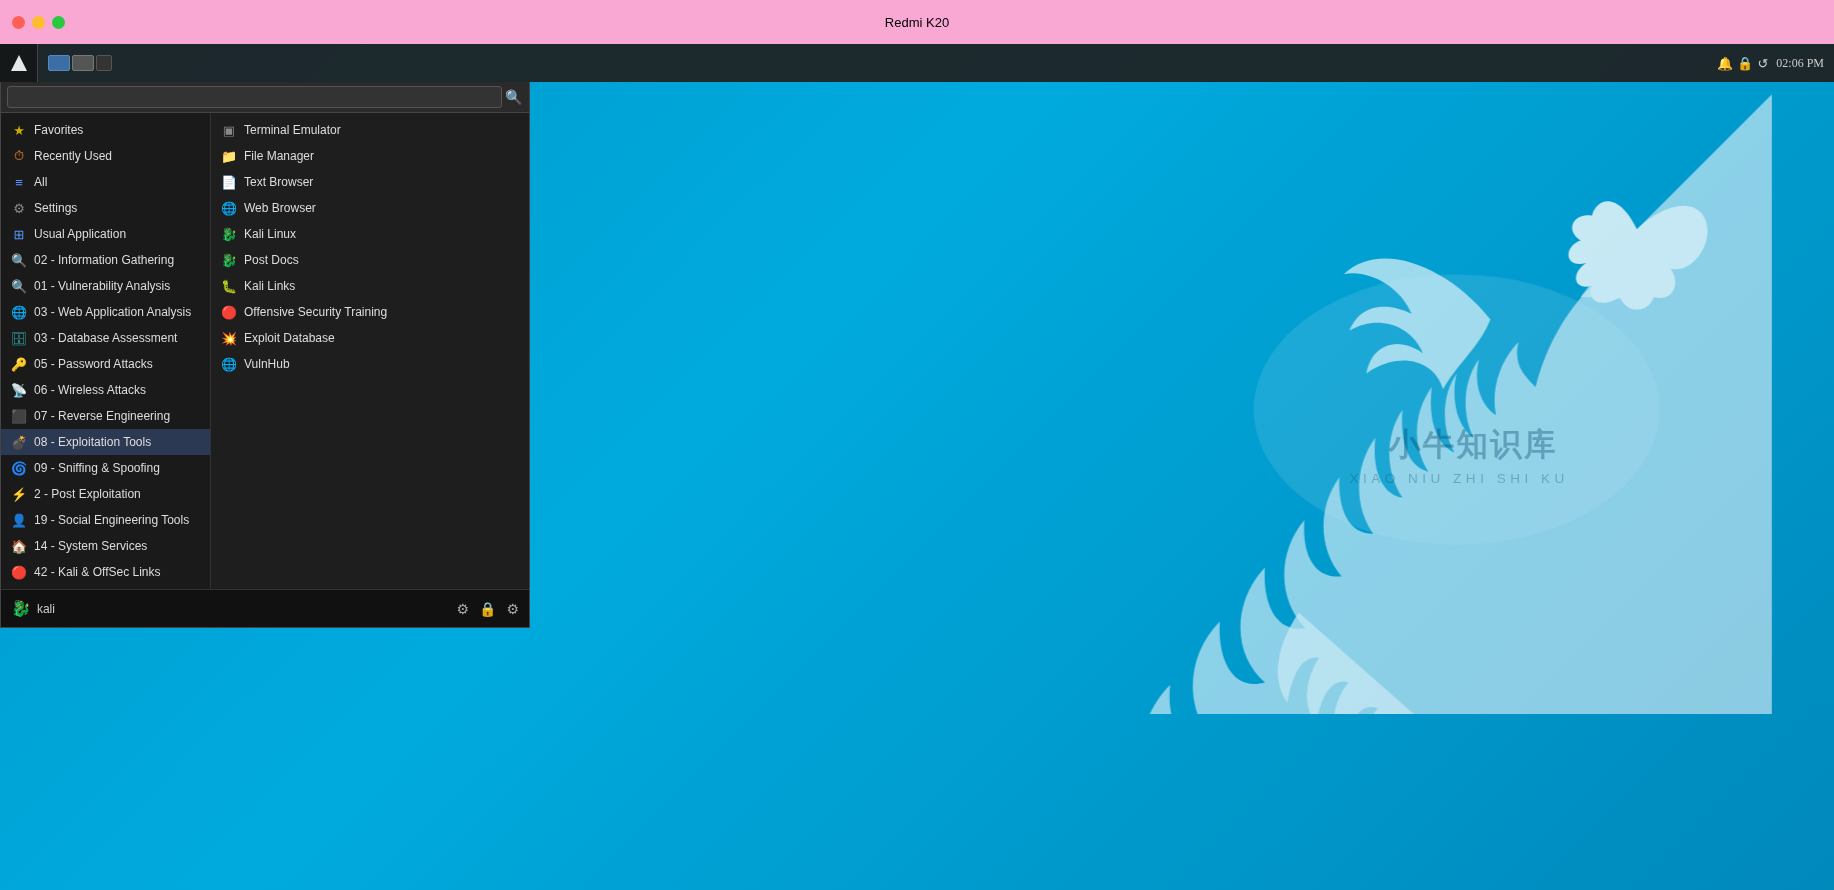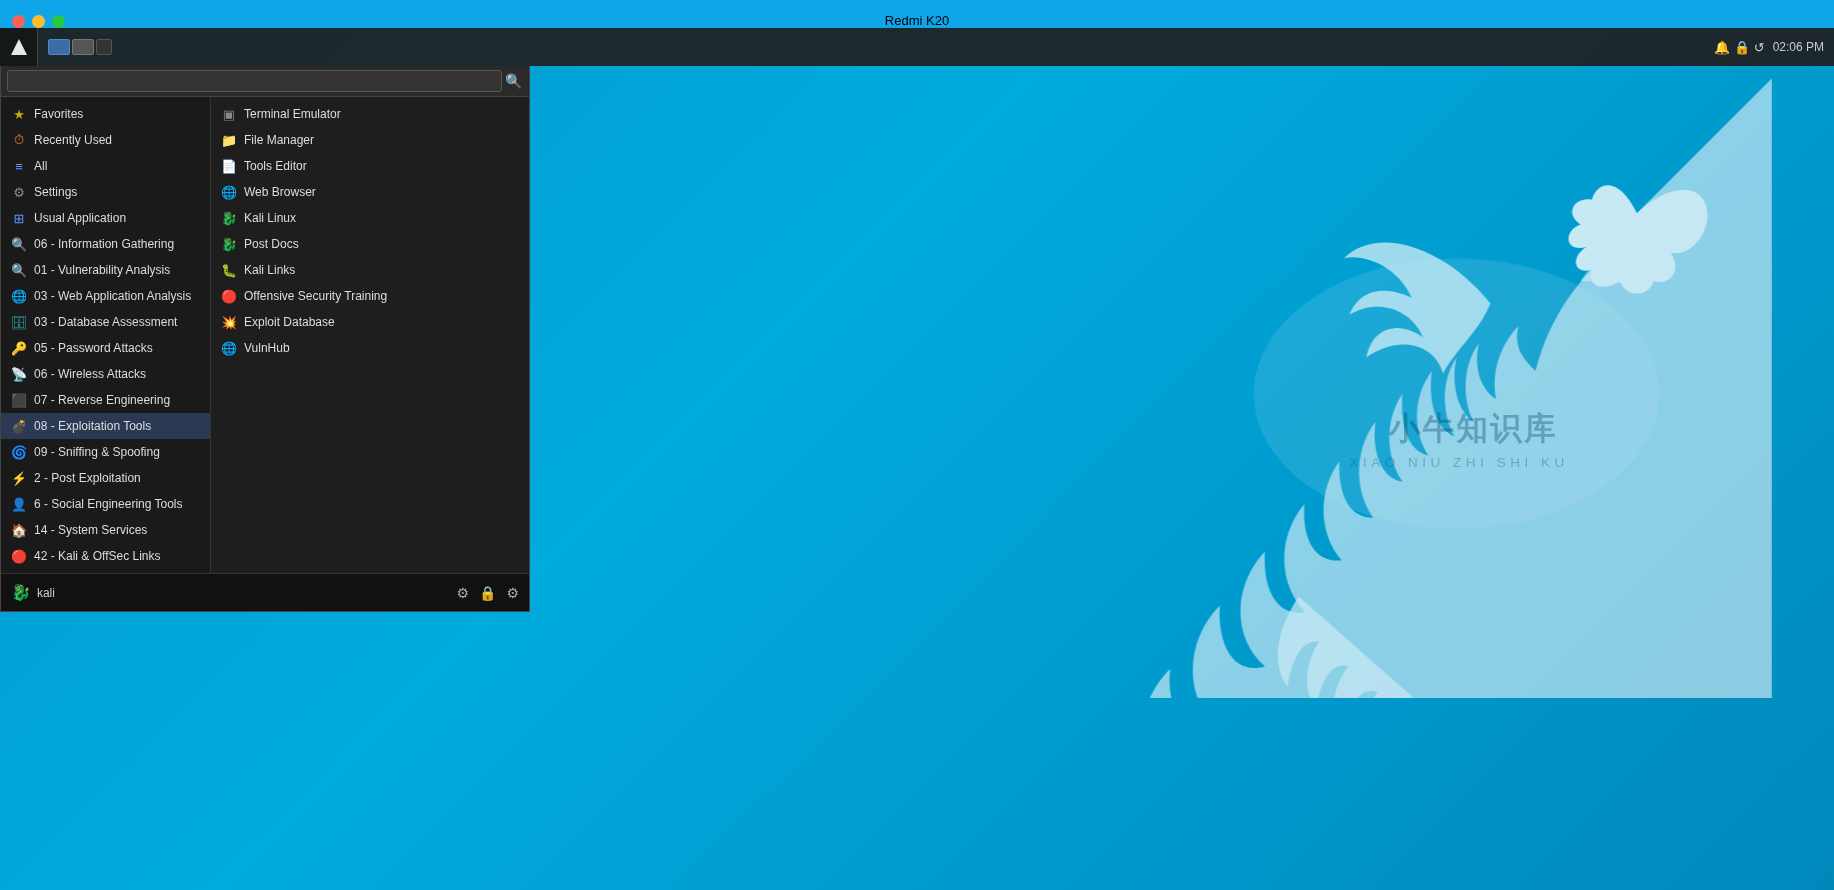--- a/index.html
+++ b/index.html
@@ -9,24 +9,24 @@
       overflow: hidden;
       font-family: 'Segoe UI', Arial, sans-serif;
       font-size: 13px;
       background: #000;
       position: relative;
     }
 
     
     #titlebar {
       width: 100%;
-      height: 28px;
-      background: #0ea5e9;
-      display: flex;
-      align-items: flex-end;
+      height: 44px;
+      background: #f9a8d4;
+      display: flex;
+      align-items: center;
       justify-content: center;
       position: relative;
       z-index: 100;
     }
     .traffic-lights {
       position: absolute;
       left: 12px;
       display: flex;
       gap: 7px;
       align-items: center;
@@ -215,21 +215,21 @@
     
     .icon-blue { color: #5599ff; }
     .icon-orange { color: #ff8833; }
     .icon-red { color: #dd3333; }
     .icon-purple { color: #aa55cc; }
     .icon-teal { color: #33aaaa; }
     .icon-yellow { color: #ccaa00; }
     .icon-gray { color: #888; }
     .icon-kali { color: #2299cc; }
 
-    .taskbar-clock { font-size: 12px; color: #ccc; }
+    .taskbar-clock { font-size: 12px; color: #ccc; font-family: Liberation Serif, serif; }
 
     
   </style>
 </head>
 <body>
 
 <div id="titlebar">
   <div class="traffic-lights">
     <div class="tl tl-red"></div>
     <div class="tl tl-yellow"></div>
@@ -285,21 +285,21 @@
           <div class="menu-item">
             <span class="menu-item-icon icon-gray">⚙</span>
             <span>Settings</span>
           </div>
           <div class="menu-item">
             <span class="menu-item-icon icon-blue">⊞</span>
             <span>Usual Application</span>
           </div>
           <div class="menu-item">
             <span class="menu-item-icon icon-blue">🔍</span>
-            <span>06 - Information Gathering</span>
+            <span>02 - Information Gathering</span>
           </div>
           <div class="menu-item">
             <span class="menu-item-icon icon-blue">🔍</span>
             <span>01 - Vulnerability Analysis</span>
           </div>
           <div class="menu-item">
             <span class="menu-item-icon icon-blue">🌐</span>
             <span>03 - Web Application Analysis</span>
           </div>
           <div class="menu-item">
@@ -325,21 +325,21 @@
           <div class="menu-item">
             <span class="menu-item-icon icon-blue">🌀</span>
             <span>09 - Sniffing &amp; Spoofing</span>
           </div>
           <div class="menu-item">
             <span class="menu-item-icon icon-purple">⚡</span>
             <span>2 - Post Exploitation</span>
           </div>
           <div class="menu-item">
             <span class="menu-item-icon icon-blue">👤</span>
-            <span>6 - Social Engineering Tools</span>
+            <span>19 - Social Engineering Tools</span>
           </div>
           <div class="menu-item">
             <span class="menu-item-icon icon-gray">🏠</span>
             <span>14 - System Services</span>
           </div>
           <div class="menu-item">
             <span class="menu-item-icon icon-red">🔴</span>
             <span>42 - Kali &amp; OffSec Links</span>
           </div>
         </div>
@@ -349,21 +349,21 @@
       <div class="menu-item">
             <span class="menu-item-icon icon-gray">▣</span>
             <span>Terminal Emulator</span>
           </div>
           <div class="menu-item">
             <span class="menu-item-icon icon-blue">📁</span>
             <span>File Manager</span>
           </div>
           <div class="menu-item">
             <span class="menu-item-icon icon-blue">📄</span>
-            <span>Tools Editor</span>
+            <span>Text Browser</span>
           </div>
           <div class="menu-item">
             <span class="menu-item-icon icon-orange">🌐</span>
             <span>Web Browser</span>
           </div>
           <div class="menu-item">
             <span class="menu-item-icon icon-kali">🐉</span>
             <span>Kali Linux</span>
           </div>
           <div class="menu-item">

